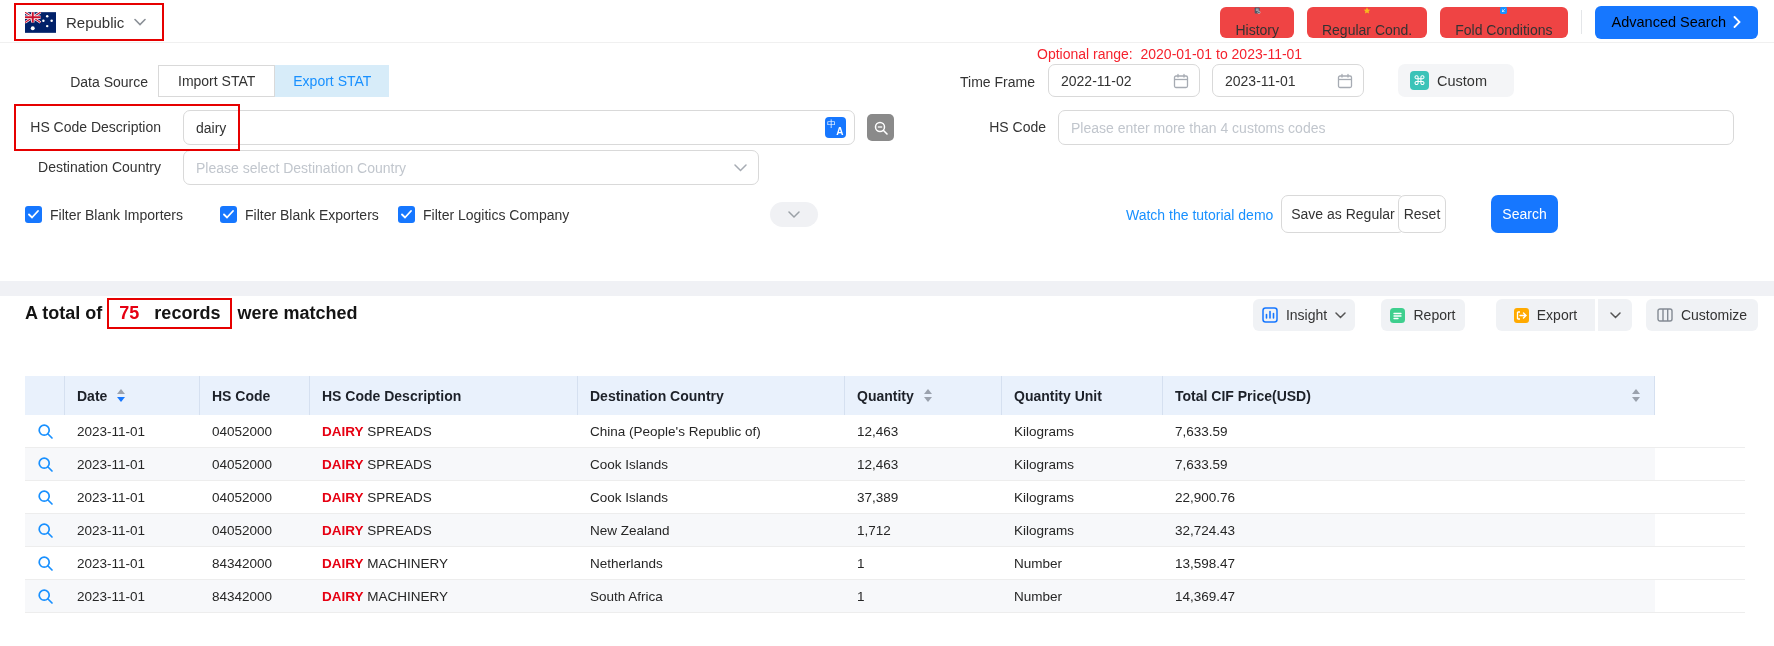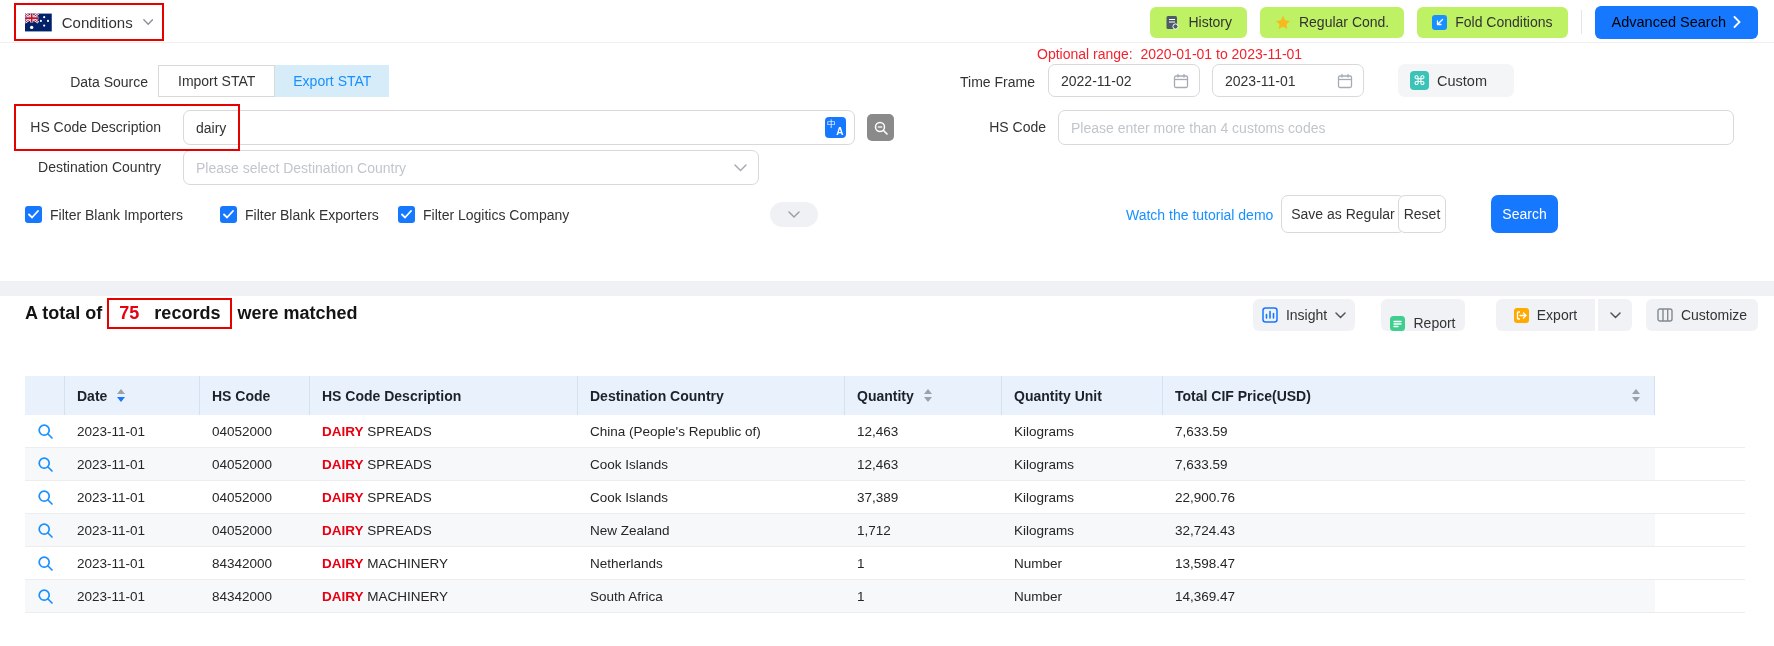--- a/index.html
+++ b/index.html
@@ -6,23 +6,23 @@
   html,body { width:1774px; height:646px; background:#fff; overflow:hidden;
     font-family:"Liberation Sans", sans-serif; color:#333; position:relative; }
 
   
   .topbar { position:absolute; top:0; left:0; width:1774px; height:43px; background:#fff;
     border-bottom:1px solid #f0f0f0; }
   .country-box { position:absolute; left:14px; top:3px; width:150px; height:38px;
     border:2px solid #e60000; display:flex; align-items:center; gap:10px; padding:0 9px; cursor:pointer; background:#fff; }
   .country-name { font-size:15px; color:#333; }
   .tb-actions { position:absolute; right:16px; top:6px; height:32px; display:flex; align-items:center; gap:13px; }
-  .btn-gray { display:inline-flex; align-items:center; gap:8px; background:#bef264; border:none;
+  .btn-gray { display:inline-flex; align-items:center; gap:8px; background:#ef4444; border:none;
     border-radius:6px; height:31px; padding:0 15px; font-size:14px; color:#333;
-    font-family:inherit; cursor:pointer; white-space:nowrap; }
+    font-family:inherit; cursor:pointer; white-space:nowrap;flex-direction:column; }
   .btn-primary { display:inline-flex; align-items:center; gap:7px; background:#1677ff; color:#000000;
     border:none; border-radius:6px; height:33px; padding:0 17px; font-size:14.5px;
     font-family:inherit; cursor:pointer; white-space:nowrap; }
   .vdiv { width:1px; height:24px; background:#e4e6e9; }
 
   
   .lbl { position:absolute; font-size:14px; color:#333; text-align:right; white-space:nowrap; }
   .optional-range { position:absolute; left:1037px; top:46px; font-size:14px; color:#f5222d; white-space:pre; }
 
   .seg { position:absolute; left:158px; top:65px; height:32px; display:flex; font-size:14px; }
@@ -119,21 +119,21 @@
       <path d="M0,0 L15,10 M15,0 L0,10" stroke="#fff" stroke-width="2.6"></path>
       <path d="M0,0 L15,10 M15,0 L0,10" stroke="#C8102E" stroke-width="1.1"></path>
       <path d="M7.5,0 V10 M0,5 H15" stroke="#fff" stroke-width="3.4"></path>
       <path d="M7.5,0 V10 M0,5 H15" stroke="#C8102E" stroke-width="1.9"></path>
       <circle cx="7.5" cy="15.5" r="1.9" fill="#fff"></circle>
       <circle cx="21.5" cy="4" r="1.2" fill="#fff"></circle>
       <circle cx="25.8" cy="8.2" r="1.2" fill="#fff"></circle>
       <circle cx="21.5" cy="13.5" r="1.2" fill="#fff"></circle>
       <circle cx="17.8" cy="8.2" r="1.2" fill="#fff"></circle>
     </svg>
-    <span class="country-name">Conditions</span>
+    <span class="country-name">Republic</span>
     <svg width="12" height="8" viewBox="0 0 12 8">
       <path d="M1 1.5 L6 6.5 L11 1.5" stroke="#8b9097" stroke-width="1.6" fill="none" stroke-linecap="round"></path>
     </svg>
   </div>
 
   <div class="tb-actions">
     <button class="btn-gray">
       <svg width="15" height="15" viewBox="0 0 15 15">
         <rect x="1.5" y="1" width="10.5" height="13" rx="1.5" fill="#4e5a68"></rect>
         <path d="M4 4.5 H10 M4 7 H10" stroke="#fff" stroke-width="1.2"></path>
@@ -280,21 +280,21 @@
 <button class="res-btn" style="left:1253px; width:102px;">
   <svg width="16" height="16" viewBox="0 0 16 16">
     <rect x="1" y="1" width="14" height="14" rx="2.5" fill="none" stroke="#1677ff" stroke-width="1.5"></rect>
     <path d="M4.5 11 V7.5 M8 11 V4.5 M11.5 11 V6.5" stroke="#1677ff" stroke-width="1.6" stroke-linecap="round"></path>
   </svg>
   <span>Insight</span>
   <svg width="11" height="7" viewBox="0 0 11 7">
     <path d="M1 1 L5.5 5.5 L10 1" stroke="#555" stroke-width="1.5" fill="none" stroke-linecap="round"></path>
   </svg>
 </button>
-<button class="res-btn" style="left:1381px; width:84px;align-items:flex-end;">
+<button class="res-btn" style="left:1381px; width:84px;">
   <svg width="15" height="15" viewBox="0 0 15 15">
     <rect width="15" height="15" rx="3.5" fill="#3ecf8e"></rect>
     <path d="M4 5.5 H11 M4 8 H11 M4 10.5 H8" stroke="#fff" stroke-width="1.3" stroke-linecap="round"></path>
   </svg>
   <span>Report</span>
 </button>
 <button class="res-btn" style="left:1496px; width:99px; border-radius:6px 0 0 6px;">
   <svg width="15" height="15" viewBox="0 0 15 15">
     <rect width="15" height="15" rx="3" fill="#ffaa00"></rect>
     <path d="M3.5 4 V11 M3.5 4 H6 M3.5 11 H6" stroke="#fff" stroke-width="1.3" fill="none"></path>

